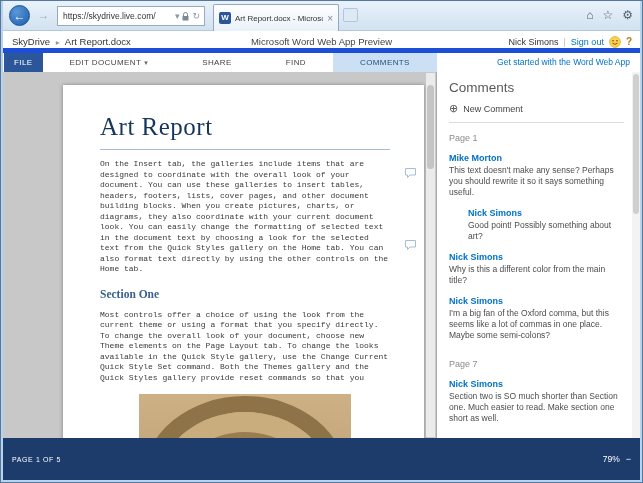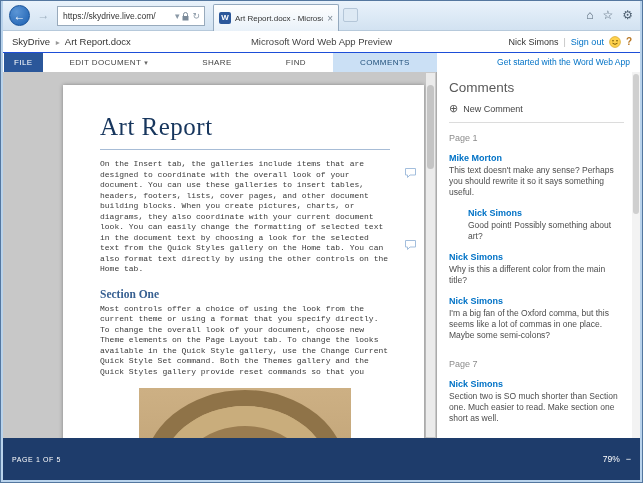--- a/index.html
+++ b/index.html
@@ -16,21 +16,21 @@
   .abar-icon { color:#8a98a6; font-size:9px; margin-left:3px; flex:0 0 auto; display:inline-flex; align-items:center; }
   .tab { position:absolute; left:210px; top:3px; width:126px; height:27px; background:linear-gradient(#fefefe,#e9f1f9); border:1px solid #94a9be; border-bottom:none; border-radius:2px 2px 0 0; display:flex; align-items:center; padding:0 5px; gap:4px; }
   .word-icon { width:12px; height:12px; flex:0 0 12px; background:#2b579a; color:#fff; font-size:8px; font-weight:bold; text-align:center; line-height:12px; border-radius:2px; }
   .tab-title { flex:1; font-size:8px; color:#333; white-space:nowrap; overflow:hidden; }
   .tab-close { color:#7b8894; font-size:10px; cursor:pointer; }
   .newtab { position:absolute; left:340px; top:7px; width:15px; height:14px; background:#dde9f4; border:1px solid #b4c6d8; border-radius:2px; }
   .chrome-right { position:absolute; right:7px; top:7px; display:flex; gap:9px; }
   .cicon { color:#4f6172; font-size:12px; line-height:15px; cursor:pointer; }
 
   
-  .app-header { flex:0 0 22px; background:#fff; position:relative; font-size:9.5px; border-bottom:1px solid #1d4ed8;padding-left:40px; }
+  .app-header { flex:0 0 22px; background:#fff; position:relative; font-size:9.5px; border-bottom:5px solid #1d4ed8;padding-left:40px; }
   .breadcrumb { position:absolute; left:9px; top:0; line-height:21px; color:#333; white-space:nowrap; }
   .breadcrumb a { color:#333; text-decoration:none; cursor:pointer; }
   .bc-sep { color:#999; font-size:8px; margin:0 3px; }
   .app-title { position:absolute; left:0; right:0; text-align:center; line-height:21px; color:#444; }
   .user-area { position:absolute; right:8px; top:0; height:21px; display:flex; align-items:center; gap:5px; color:#333; font-size:9px; }
   .user-area a { color:#0072c6; text-decoration:none; cursor:pointer; }
   .u-sep { color:#bbb; }
   .help { color:#b87724; font-weight:bold; font-size:10px; cursor:pointer; }
   .smiley { display:inline-flex; cursor:pointer; }
 
@@ -42,21 +42,21 @@
   .caret { font-size:7px; color:#666; }
   .get-started { position:absolute; right:10px; top:0; line-height:19px; color:#0072c6; font-size:8.5px; text-decoration:none; cursor:pointer; }
 
   
   .main { flex:1; display:flex; min-height:0; }
   .doc-canvas { flex:0 0 433px; background:#c8c8c8; position:relative; overflow:hidden; }
   .page { position:absolute; left:60px; top:13px; width:361px; height:520px; background:#fff; box-shadow:0 0 4px rgba(0,0,0,0.35); padding:28px 34px 0 37px; }
   .doc-title { margin:0; font-family:"Liberation Serif", serif; font-weight:normal; font-size:25px; color:#17365d; letter-spacing:0.5px; padding-bottom:8px; border-bottom:1px solid #a7bcd6; }
   .body-text { margin:9px 0 0; font-size:8px; line-height:10.5px; color:#3a3a3a;font-family:Liberation Mono, monospace; }
   .section-heading { margin:13px 0 0; font-family:"Liberation Serif", serif; font-size:11.5px; font-weight:bold; color:#365f91; }
-  .body-text + .section-heading + .body-text { margin-top:4px; }
+  .body-text + .section-heading + .body-text { margin-top:10px; }
   .doc-image { width:212px; margin:11px auto 0; cursor:pointer; }
   .doc-image svg { display:block; }
   .cbubble { position:absolute; right:7px; cursor:pointer; }
   .b1 { top:80px; } .b2 { top:152px; }
   .vscroll { position:absolute; right:1px; top:1px; bottom:1px; width:9px; background:#ebebeb; }
   .vscroll .thumb { position:absolute; top:12px; left:1px; width:7px; height:84px; background:#c4c4c4; border-radius:4px; }
 
   
   .comments-panel { flex:1; background:#fff; border-left:1px solid #ababab; position:relative; overflow:hidden; padding:0 16px 0 12px; }
   .cp-title { margin:8px 0 0; font-size:13.5px; font-weight:normal; color:#595959; }

